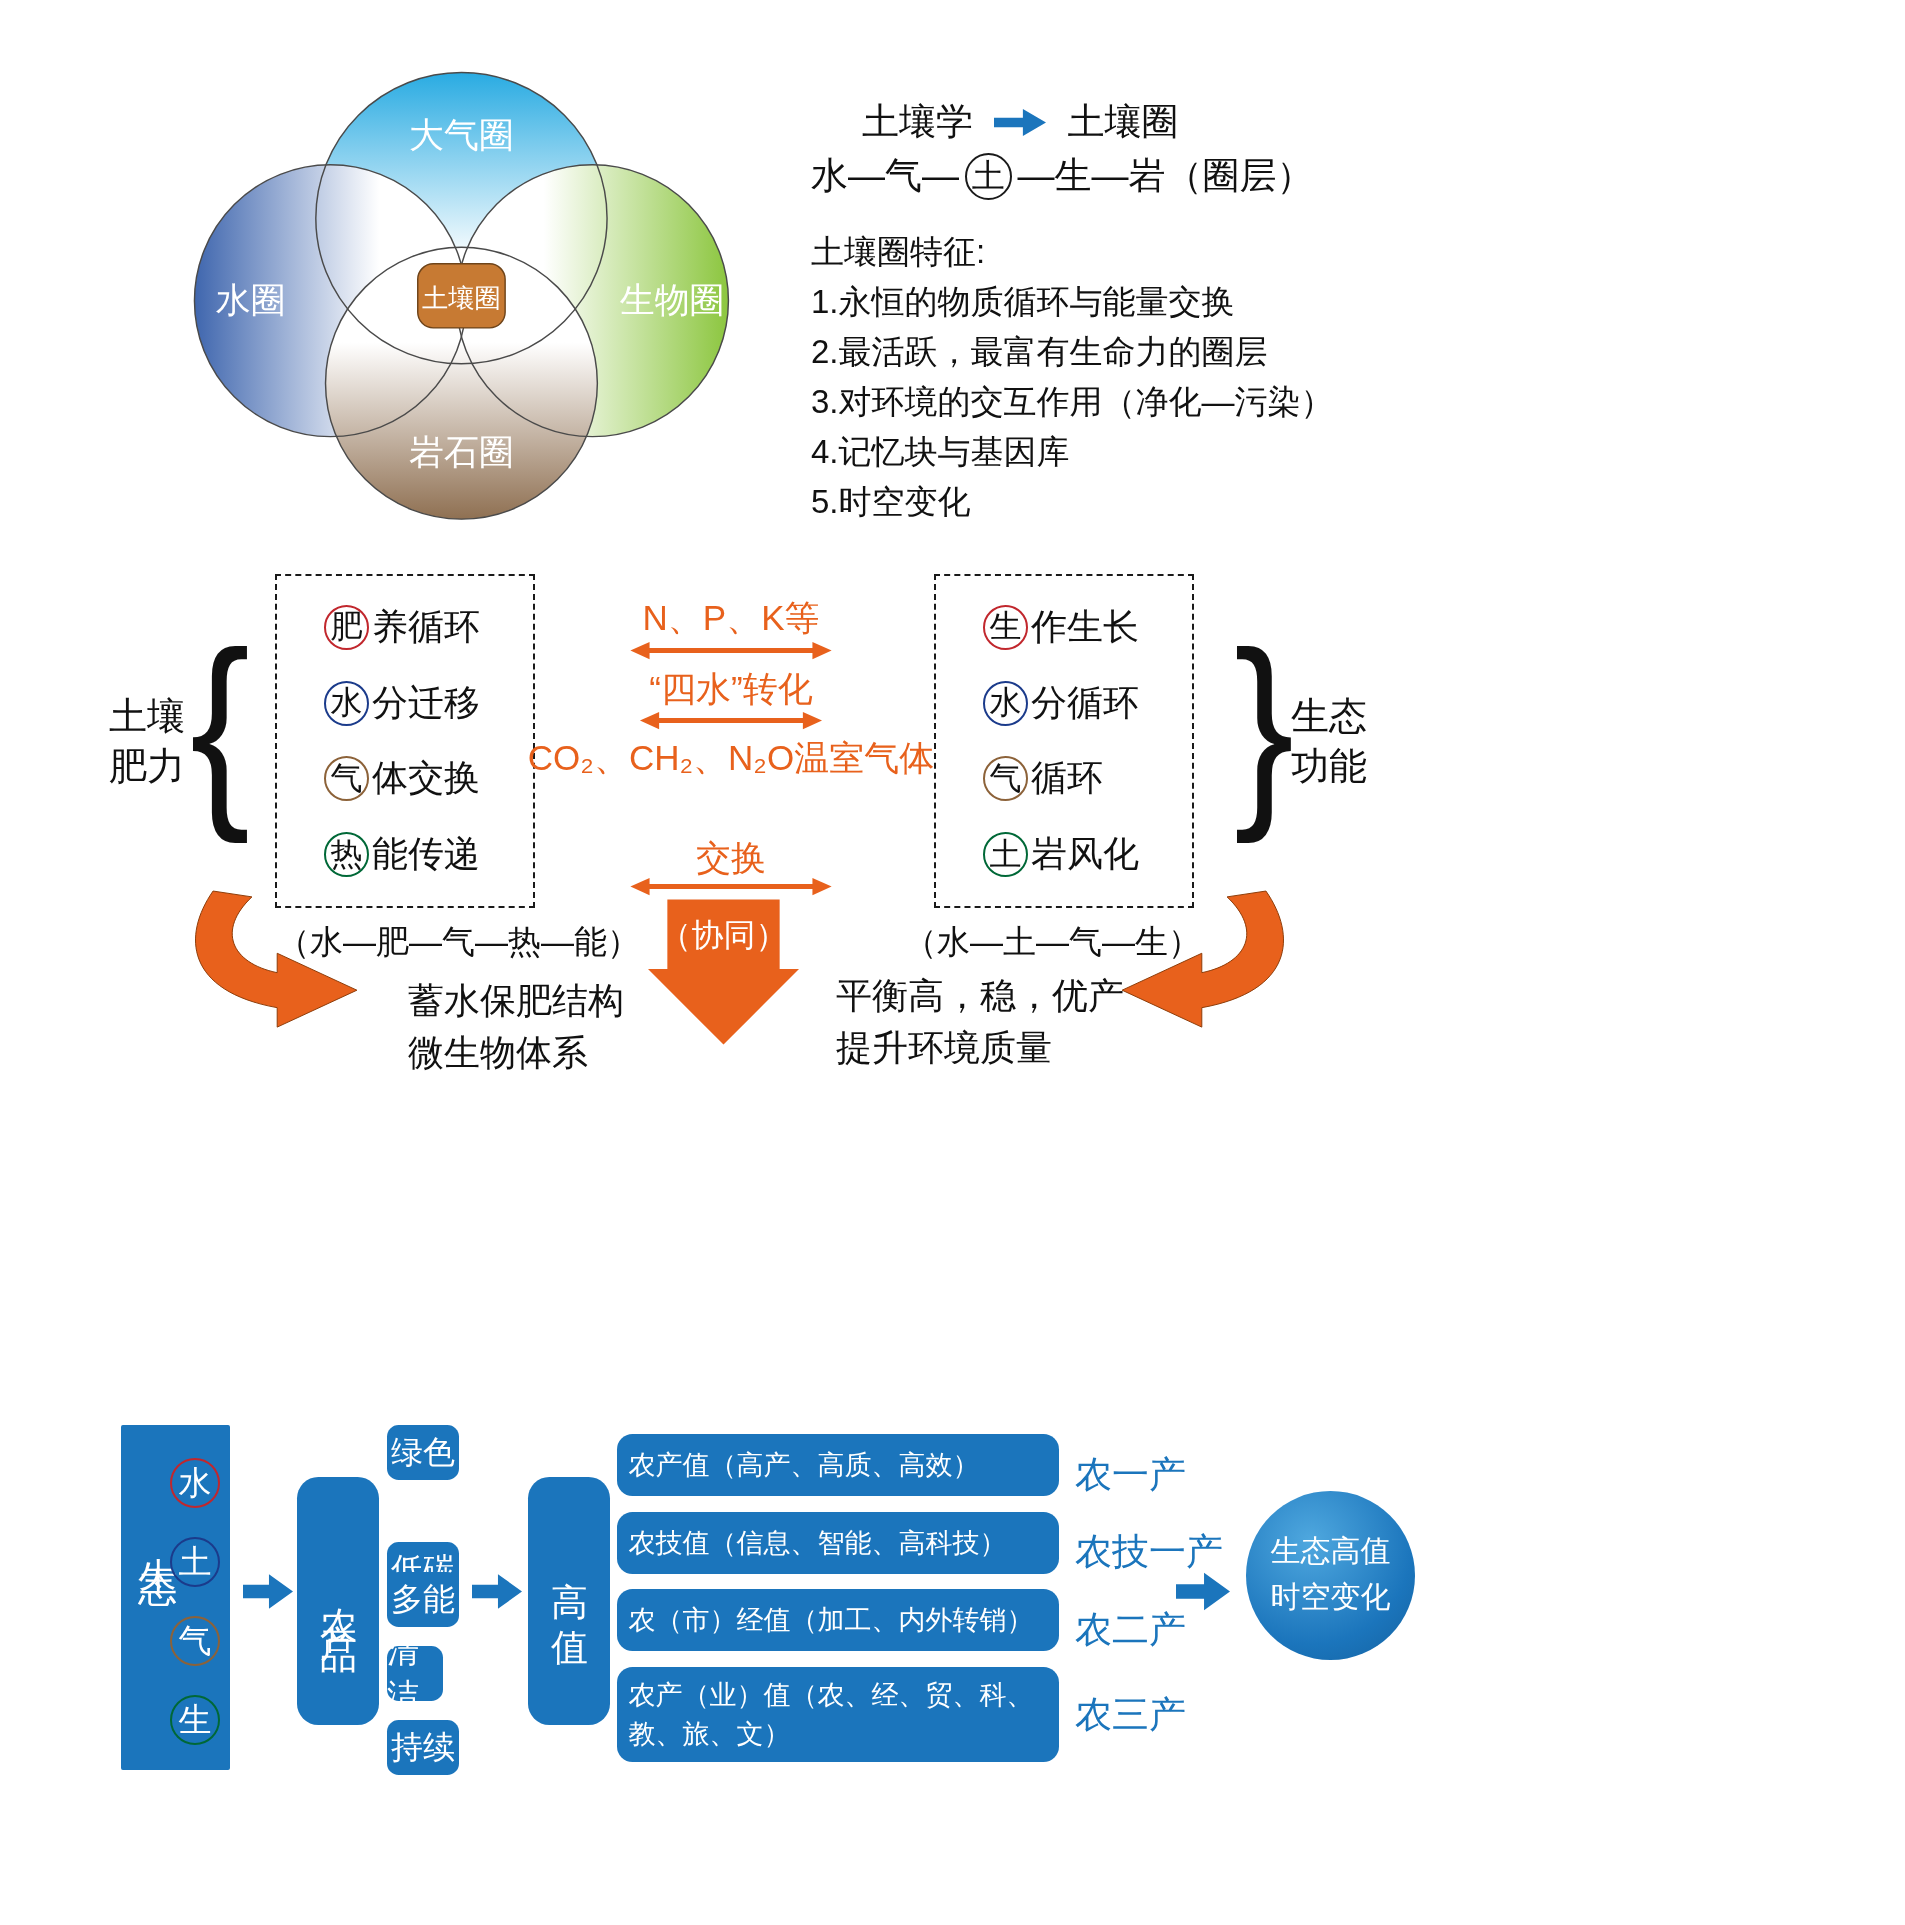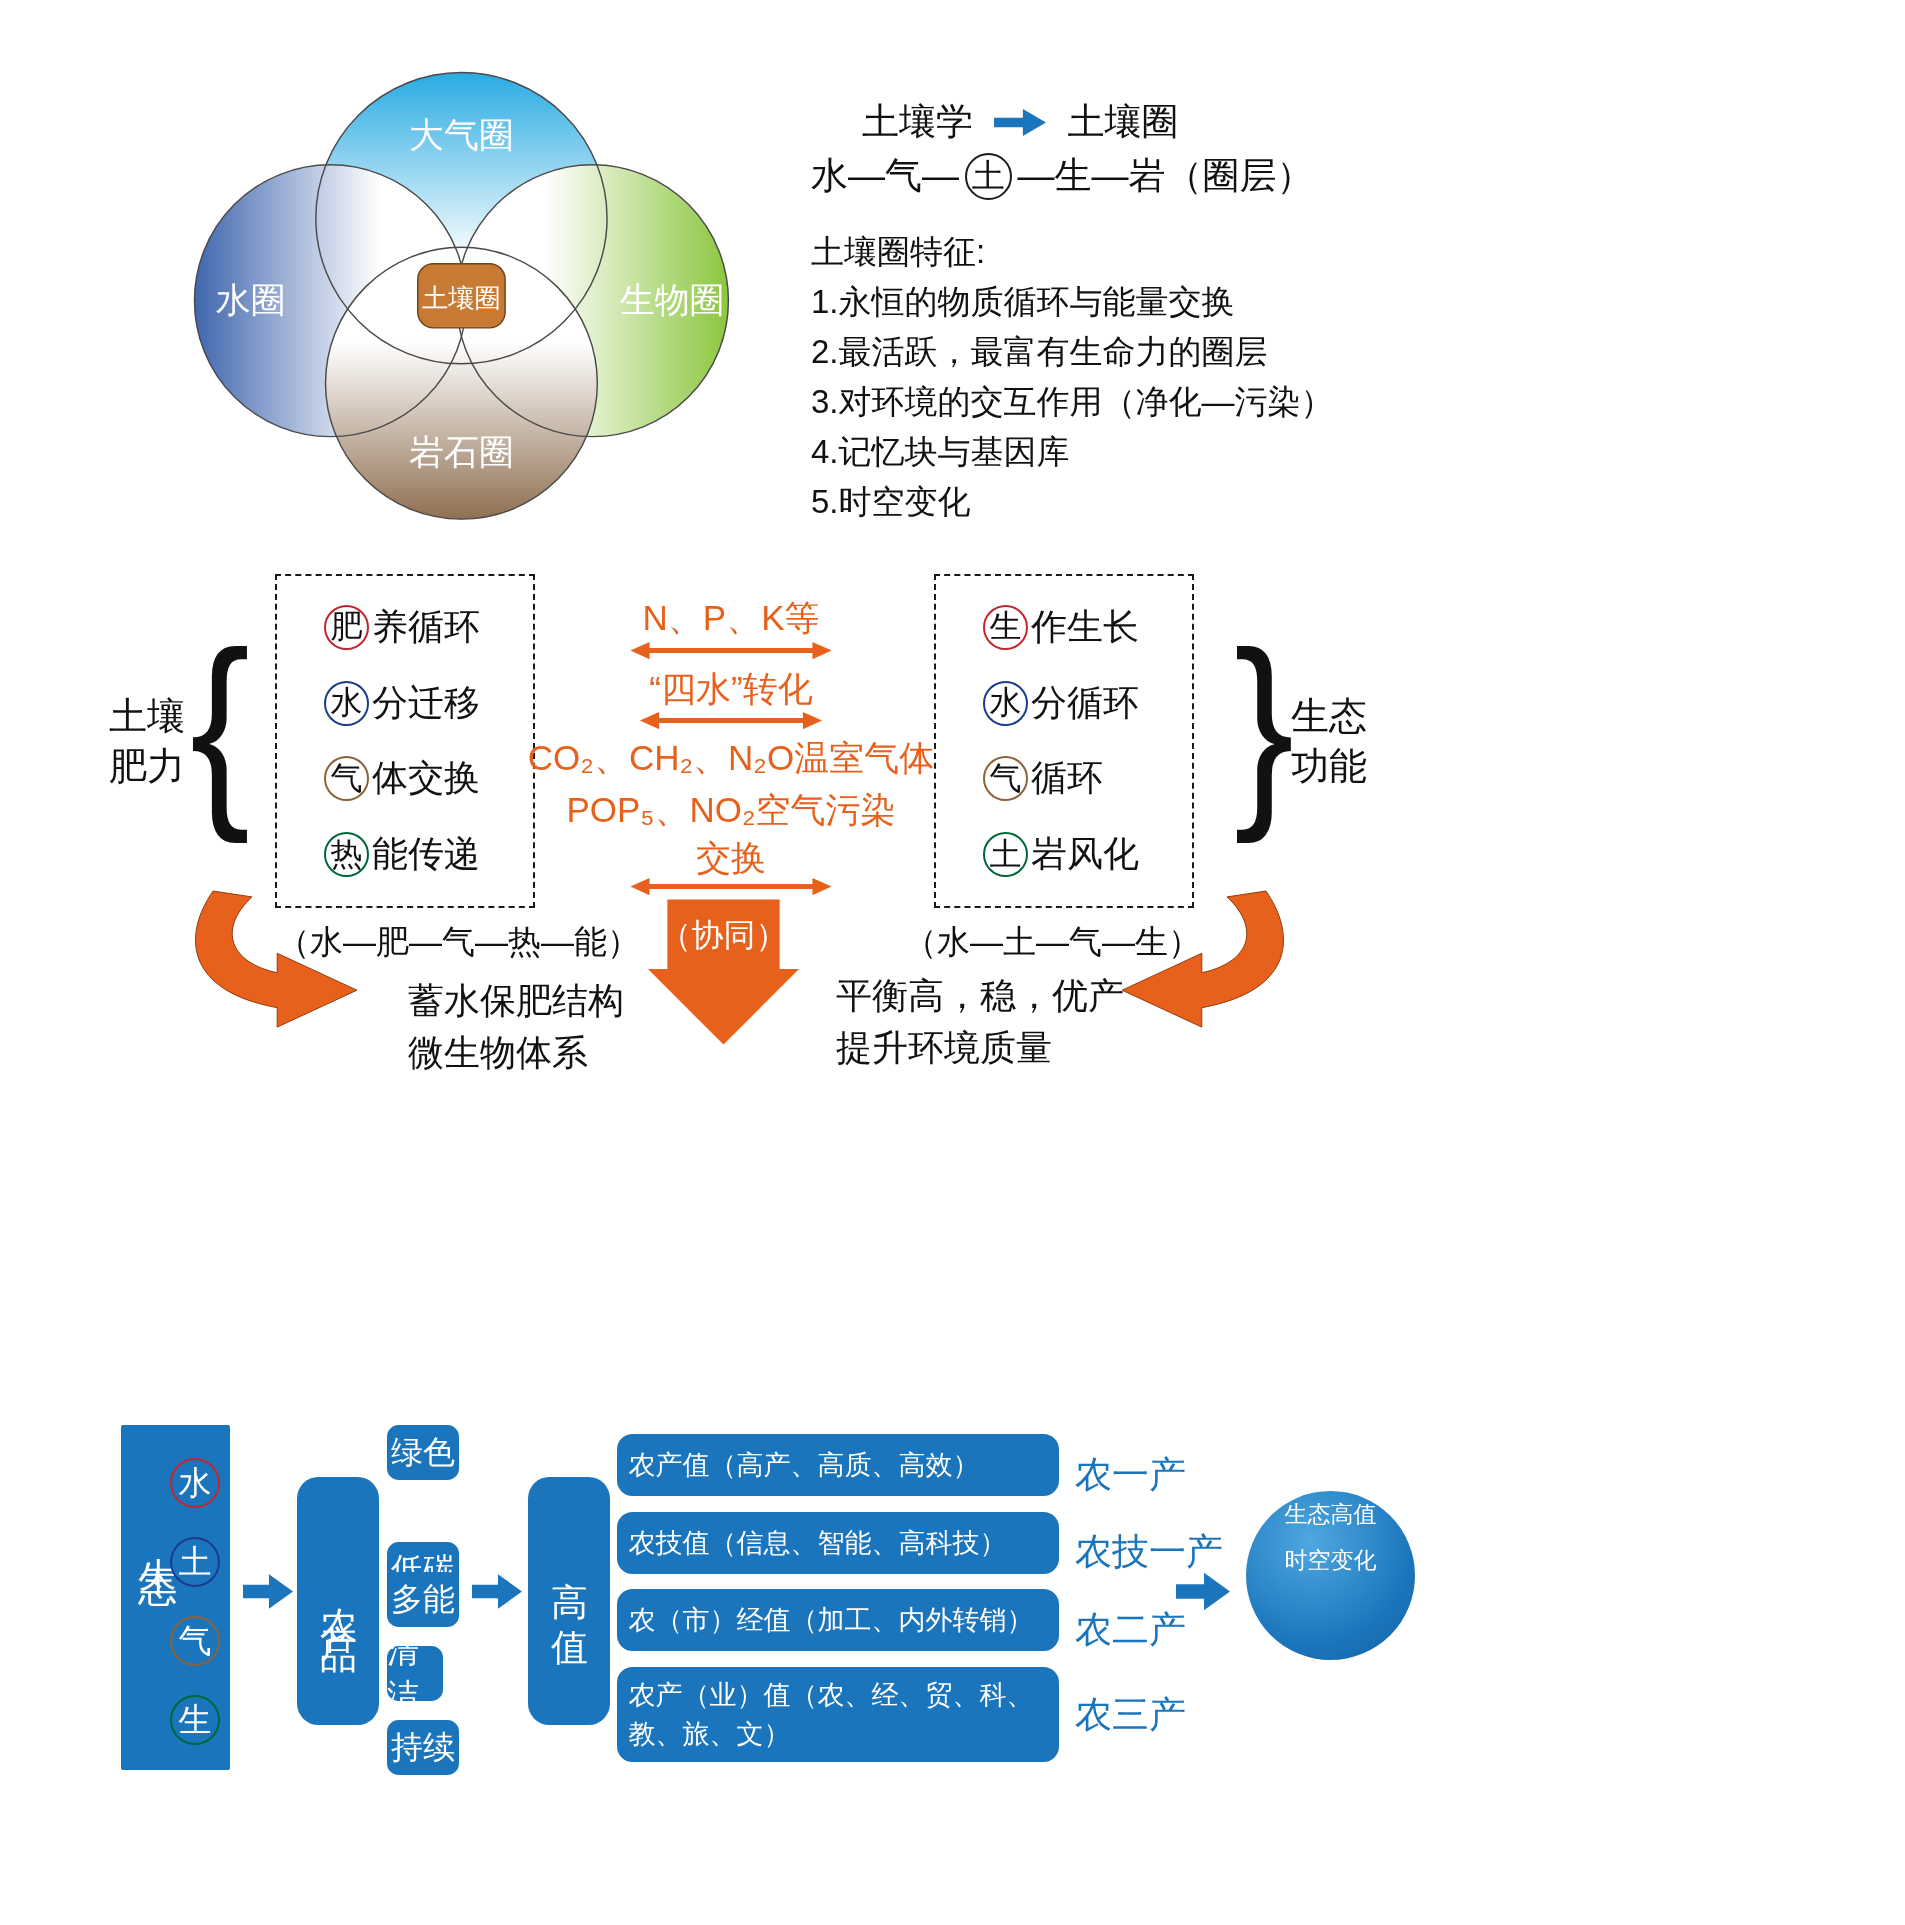--- a/index.html
+++ b/index.html
@@ -37,23 +37,23 @@
   .synergy{position:absolute;color:#fff;font-size:32px;text-align:center;width:151px;z-index:2;}
   .result{position:absolute;font-size:36px;line-height:52px;white-space:nowrap;}
 
   .bluebox{position:absolute;background:#1B75BC;color:#fff;display:flex;
            align-items:center;justify-content:center;box-sizing:border-box;}
   .vtext{writing-mode:vertical-lr;text-orientation:upright;}
   .quality{font-size:32px;border-radius:11.6px;}
   .vrow{justify-content:flex-start;padding:0 11.6px;font-size:27px;line-height:39px;
         border-radius:15.5px;text-align:left;}
   .tag{position:absolute;color:#1B75BC;font-size:37px;white-space:nowrap;}
-  .goal{display:flex;flex-direction:column;align-items:center;
-        font-size:23px;line-height:46px;color:#fff;border-radius:50%;
-        background:radial-gradient(circle at 38% 30%, #4FA8DF 0%, #1B75BC 65%, #14619F 100%);}
+  .goal{display:flex;flex-direction:column;align-items:center;justify-content:center;
+        font-size:30px;line-height:46px;color:#fff;border-radius:50%;
+        background:radial-gradient(circle at 38% 30%, #4FA8DF 0%, #1B75BC 65%, #14619F 100%);font-family:Liberation Mono, monospace;}
 </style>
 </head>
 <body>
 
 <div class="canvas">
 
   <svg class="abs" style="left:175px;top:58px;" width="602" height="466" viewBox="0 0 620 480">
     <defs>
       <linearGradient id="gTop" x1="0" y1="0" x2="0" y2="1">
         <stop offset="0" stop-color="#29ABE2"></stop>
@@ -148,21 +148,20 @@
     <polygon points="0,12 20,3 20,21" fill="#E8611C"></polygon>
       <polygon points="210,12 190,3 190,21" fill="#E8611C"></polygon>
   </svg>
   <div class="exchange-text" style="left:527px;top:666px;">“四水”转化</div>
   <svg class="abs" style="left:639px;top:709px;" width="184" height="23" viewBox="0 0 190 24">
     <line x1="16" y1="12" x2="174" y2="12" stroke="#E8611C" stroke-width="5"></line>
     <polygon points="0,12 20,3 20,21" fill="#E8611C"></polygon>
       <polygon points="190,12 170,3 170,21" fill="#E8611C"></polygon>
   </svg>
   <div class="exchange-text" style="left:527px;top:735px;">CO₂、CH₂、N₂O温室气体</div>
-  <div class="exchange-text" style="left:527px;top:787px;">POP₅、NO₂空气污染</div>
   <div class="exchange-text" style="left:527px;top:835px;">交换</div>
   <svg class="abs" style="left:629px;top:875px;" width="204" height="23" viewBox="0 0 210 24">
     <line x1="16" y1="12" x2="194" y2="12" stroke="#E8611C" stroke-width="5"></line>
     <polygon points="0,12 20,3 20,21" fill="#E8611C"></polygon>
       <polygon points="210,12 190,3 190,21" fill="#E8611C"></polygon>
   </svg>
 
   <div class="abs dashed-box" style="left:934px;top:574px;width:260px;height:334px;">
     <div class="box-items">
       <div class="item">

